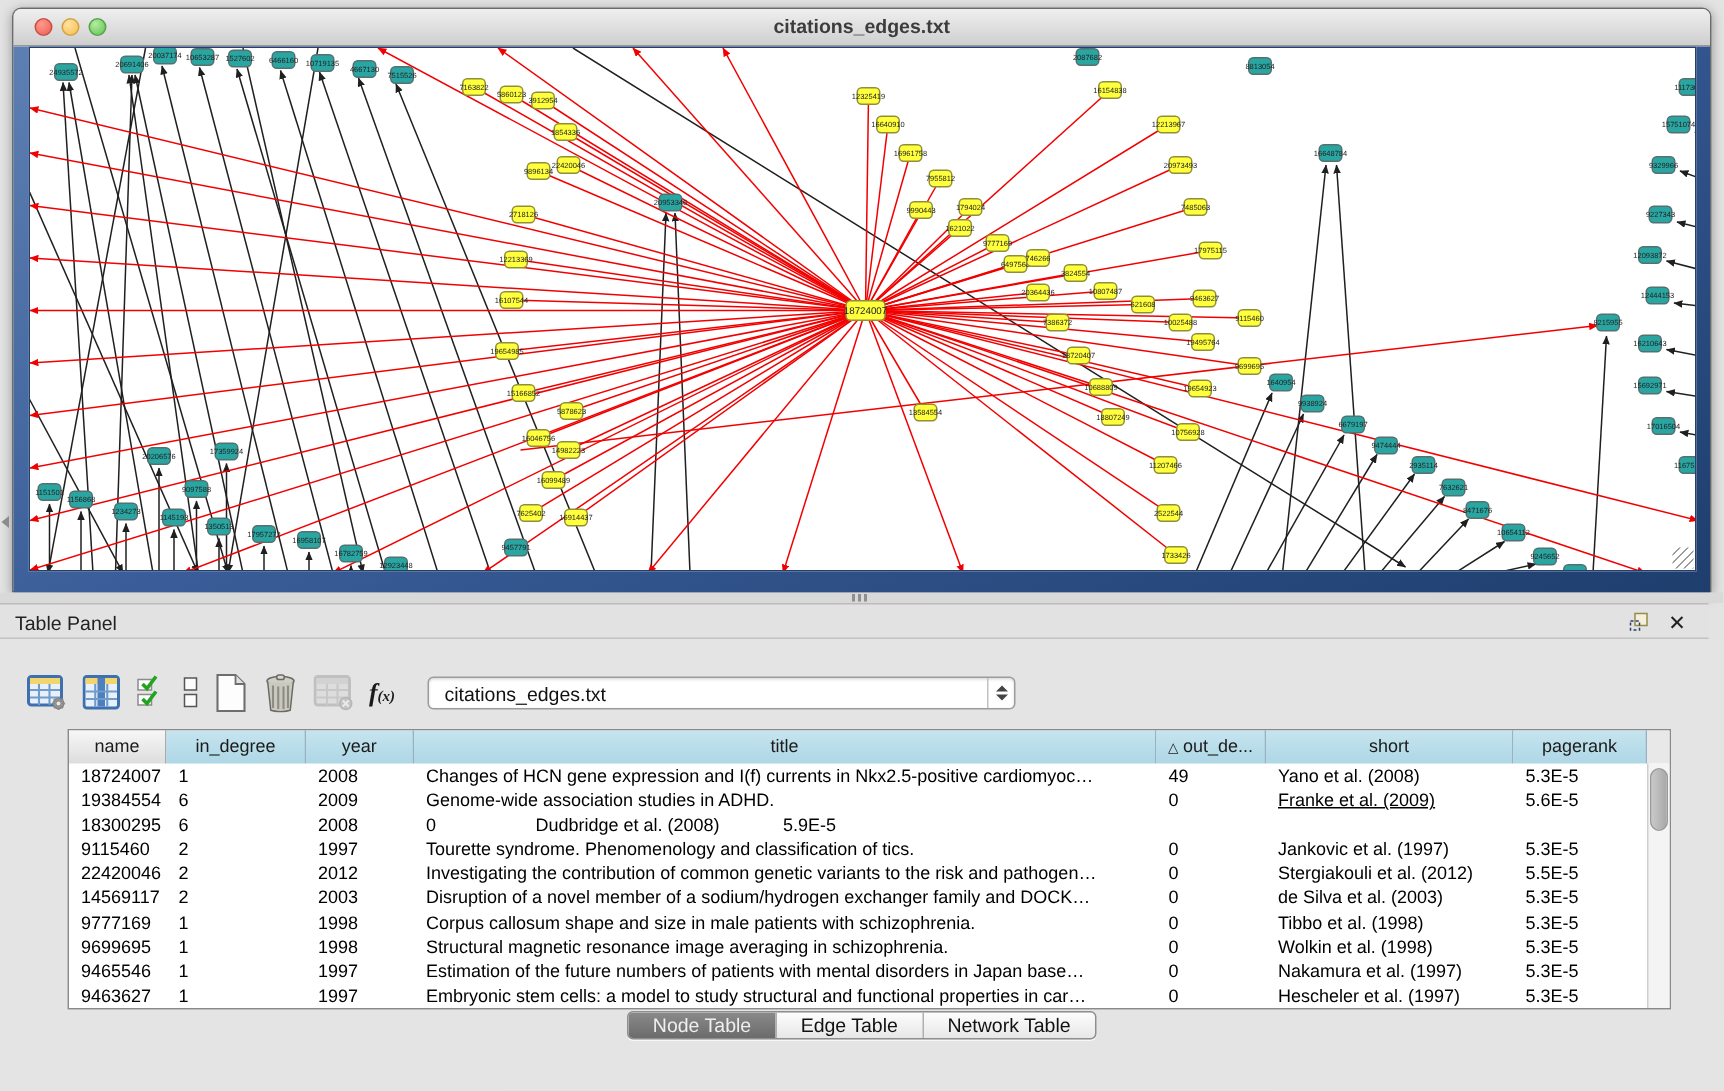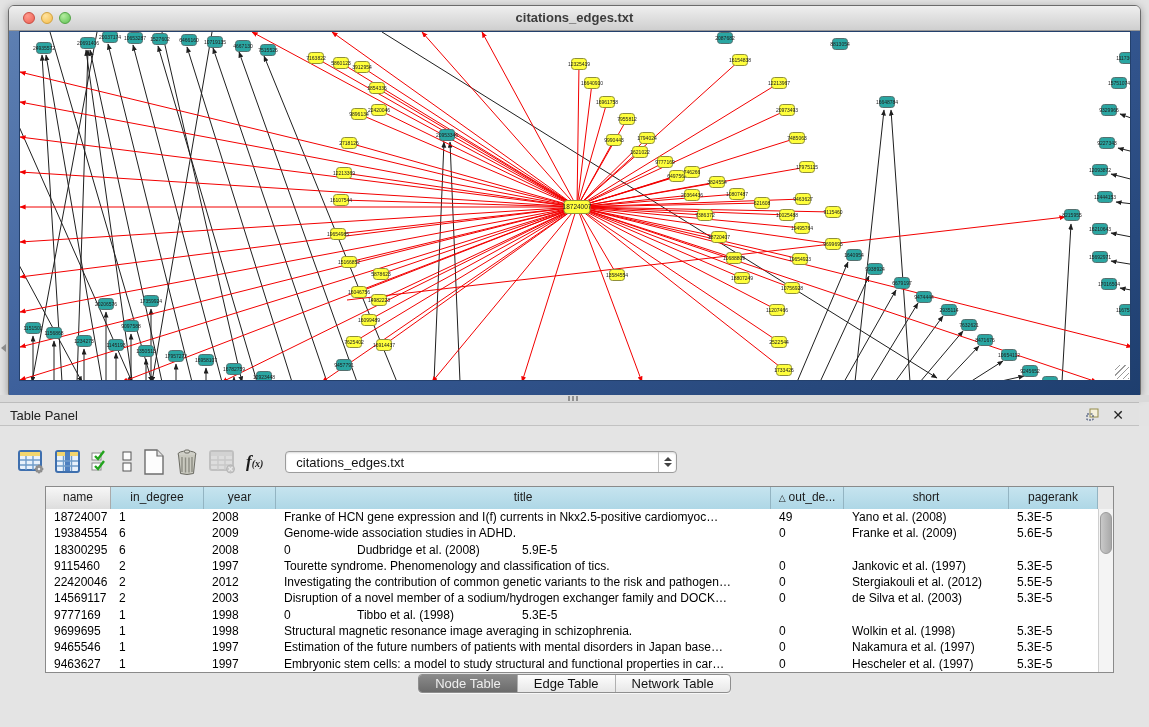--- a/index.html
+++ b/index.html
@@ -555,32 +555,32 @@
           <div class="th" style="width: 73px;"><span class="sort">△</span>out_de...</div>
           <div class="th" style="width: 165px;">short</div>
           <div class="th" style="width: 89px;">pagerank</div>
           <div class="th corner" style="width: 15px;"></div>
         </div>
       <div class="tbody" id="tbody">
           <div class="tr">
             <div class="td" style="width: 65px;">18724007</div>
             <div class="td" style="width: 93px;">1</div>
             <div class="td" style="width: 72px;">2008</div>
-            <div class="td" style="width: 495px;">Franke of HCN gene expression and I(f) currents in Nkx2.5-positive cardiomyoc…</div>
+            <div class="td" style="width: 495px;">Changes of HCN gene expression and I(f) currents in Nkx2.5-positive cardiomyoc…</div>
             <div class="td" style="width: 73px;">49</div>
             <div class="td" style="width: 165px;">Yano et al. (2008)</div>
             <div class="td" style="width: 89px;">5.3E-5</div>
           </div>
           <div class="tr">
             <div class="td" style="width: 65px;">19384554</div>
             <div class="td" style="width: 93px;">6</div>
             <div class="td" style="width: 72px;">2009</div>
             <div class="td" style="width: 495px;">Genome-wide association studies in ADHD.</div>
             <div class="td" style="width: 73px;">0</div>
-            <div class="td" style="width: 165px;">Franke et al. (2009)</div>
+            <div class="td" style="width: 165px; text-decoration: underline;">Franke et al. (2009)</div>
             <div class="td" style="width: 89px;">5.6E-5</div>
           </div>
           <div class="tr">
             <div class="td" style="width: 65px;">18300295</div>
             <div class="td" style="width: 93px;">6</div>
             <div class="td" style="width: 72px;">2008</div>
             <div class="td" style="width: 73px;">0</div>
             <div class="td" style="width: 165px;">Dudbridge et al. (2008)</div>
             <div class="td" style="width: 89px;">5.9E-5</div>
           </div>
@@ -608,20 +608,21 @@
             <div class="td" style="width: 72px;">2003</div>
             <div class="td" style="width: 495px;">Disruption of a novel member of a sodium/hydrogen exchanger family and DOCK…</div>
             <div class="td" style="width: 73px;">0</div>
             <div class="td" style="width: 165px;">de Silva et al. (2003)</div>
             <div class="td" style="width: 89px;">5.3E-5</div>
           </div>
           <div class="tr">
             <div class="td" style="width: 65px;">9777169</div>
             <div class="td" style="width: 93px;">1</div>
             <div class="td" style="width: 72px;">1998</div>
+            <div class="td" style="width: 495px;">Corpus callosum shape and size in male patients with schizophrenia.</div>
             <div class="td" style="width: 73px;">0</div>
             <div class="td" style="width: 165px;">Tibbo et al. (1998)</div>
             <div class="td" style="width: 89px;">5.3E-5</div>
           </div>
           <div class="tr">
             <div class="td" style="width: 65px;">9699695</div>
             <div class="td" style="width: 93px;">1</div>
             <div class="td" style="width: 72px;">1998</div>
             <div class="td" style="width: 495px;">Structural magnetic resonance image averaging in schizophrenia.</div>
             <div class="td" style="width: 73px;">0</div>

